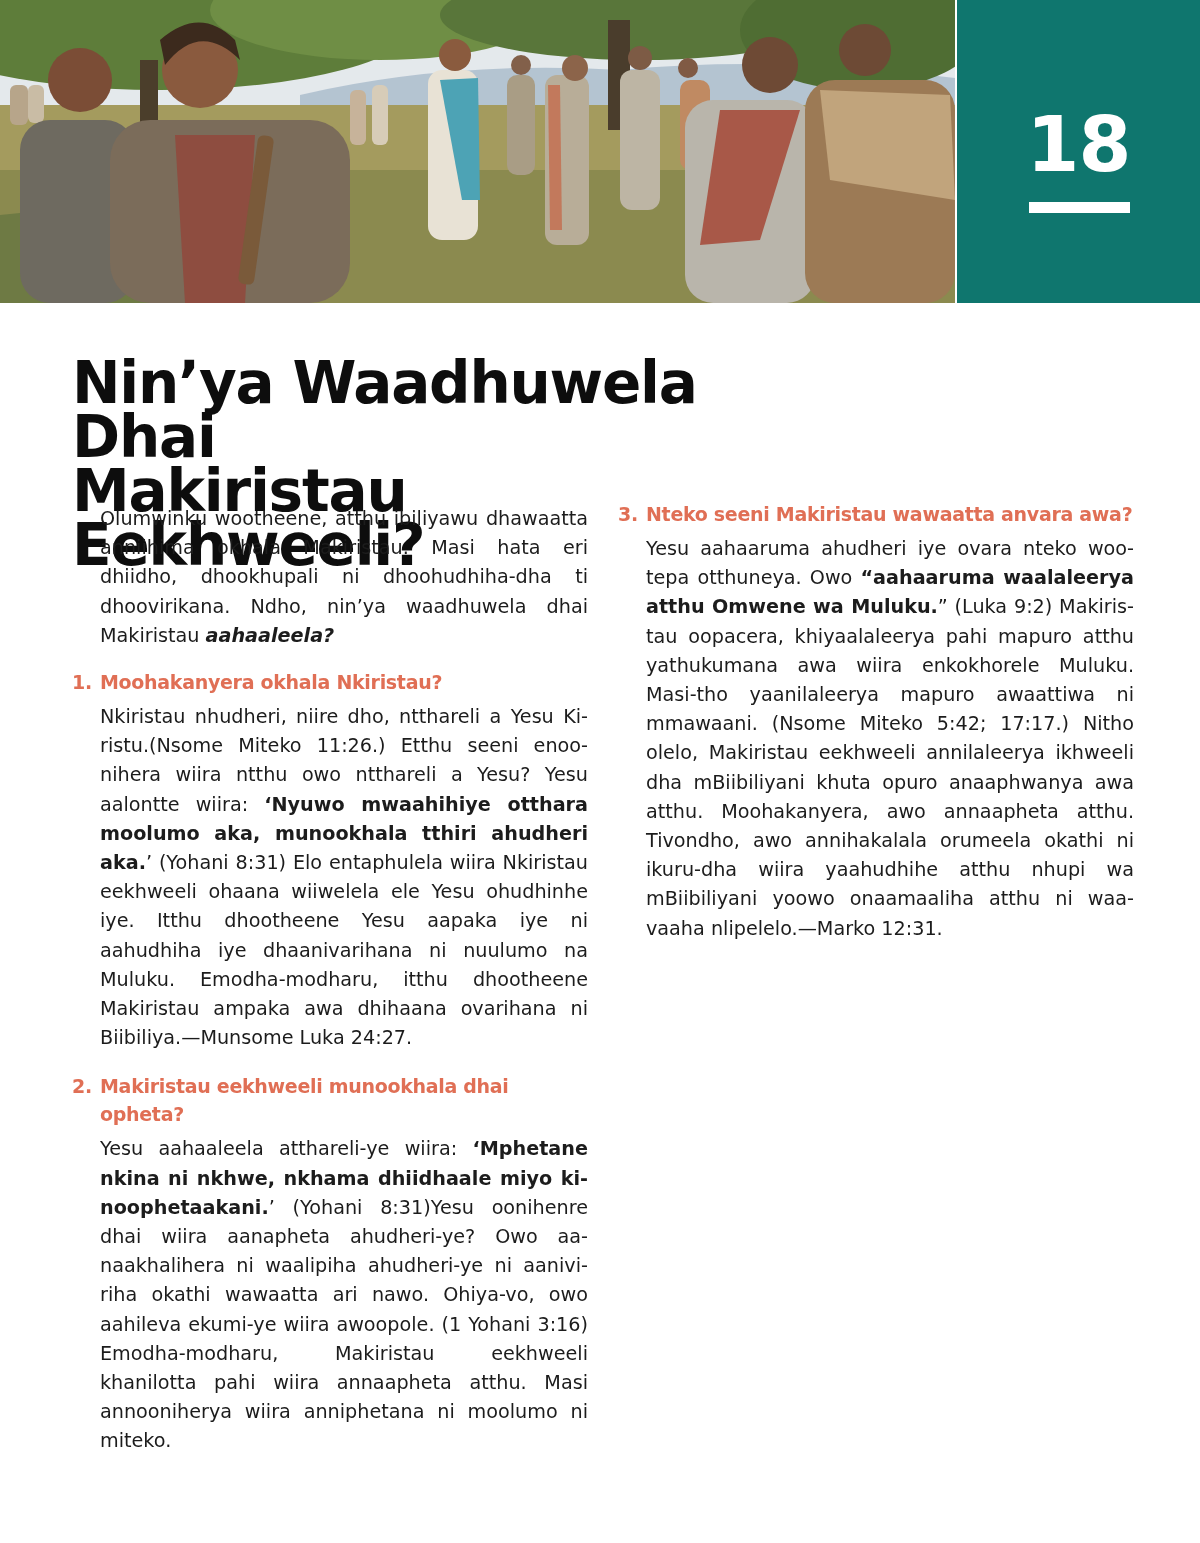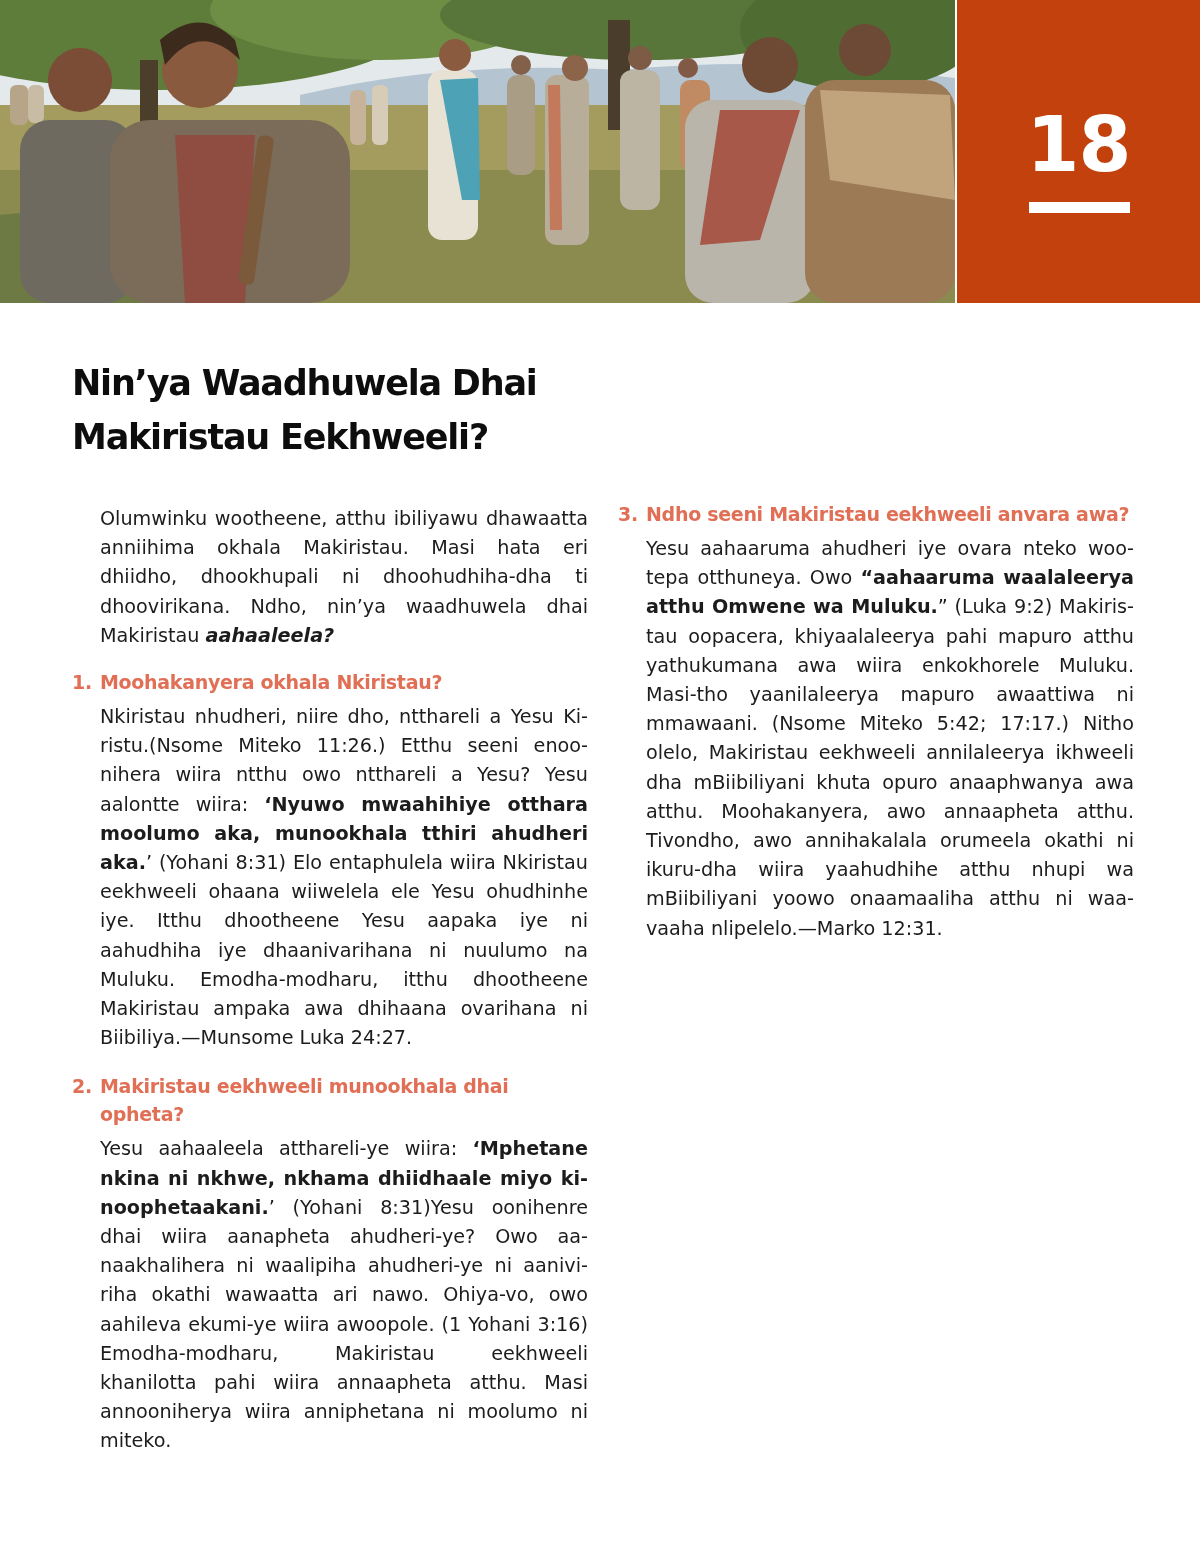--- a/index.html
+++ b/index.html
@@ -13,21 +13,21 @@
 
   
   .badge { position: absolute; left: 957px; top: 0; width: 243px; height: 303px; background: #ef8061; }
   .badge-num { position: absolute; left: 0; width: 243px; top: 100px; text-align: center;
                color: #ffffff; font-family: "DejaVu Sans", sans-serif; font-weight: bold; font-size: 76px;
                line-height: 90px; letter-spacing: -1px; }
   .badge-rule { position: absolute; left: 72px; top: 202px; width: 101px; height: 11px; background: #ffffff; }
 
   
   .title { position: absolute; left: 72px; top: 356px; width: 700px; margin: 0;
-           font-family: "DejaVu Sans", sans-serif; font-weight: bold; font-size: 35px; line-height: 54px;
+           font-family: "DejaVu Sans", sans-serif; font-weight: bold; font-size: 58px; line-height: 54px;
            letter-spacing: -1.2px; color: #0d0d0d; }
 
   
   .col { position: absolute; top: 500px; }
   .col-left  { left: 72px;  width: 516px; }
   .col-right { left: 618px; width: 516px; }
 
   .para { font-family: "DejaVu Sans", sans-serif; font-size: 19.2px; line-height: 29.2px;
           text-align: justify; hyphens: manual; margin: 0 0 0 28px; color: #1c1c1c; }
   .para.intro { margin-top: 4px; margin-bottom: 18px; }
@@ -91,21 +91,21 @@
     <rect x="20" y="120" width="115" height="183" rx="30" fill="#6e6a60"></rect>
     <circle cx="80" cy="80" r="32" fill="#7b4d36"></circle>
     <rect x="110" y="120" width="240" height="183" rx="40" fill="#7b6c5a"></rect>
     <path d="M175 135 L255 135 L245 303 L185 303 Z" fill="#8e4d40"></path>
     <circle cx="200" cy="70" r="38" fill="#8a5a3e"></circle>
     <path d="M165 65 Q200 20 240 60 L235 40 Q200 5 160 40 Z" fill="#3c2a1d"></path>
     <rect x="248" y="135" width="16" height="150" rx="6" transform="rotate(8 256 210)" fill="#7a5a3a"></rect>
   </svg>
 </div>
 
-<div class="badge" style="background: #c2410c;">
+<div class="badge" style="background: #0f766e;">
   <div class="badge-num">18</div>
   <div class="badge-rule"></div>
 </div>
 
 <h1 class="title">
   <span>Nin’ya Waadhuwela Dhai</span><br>
   <span>Makiristau Eekhweeli?</span>
 </h1>
 
 <div class="col col-left">
@@ -125,17 +125,17 @@
       <span class="q-text">Makiristau eekhweeli munookhala dhai opheta?</span>
     </div>
     <p class="para"><span>Yesu aahaaleela atthareli-ye wiira: </span><span class="b">‘Mphetane nkina ni nkhwe, nkhama dhiidhaale miyo ki­noophetaakani.</span><span>’ (Yohani 8:31)Yesu oonihenre dhai wiira aanapheta ahudheri-ye? Owo aa­naakhalihera ni waalipiha ahudheri-ye ni aanivi­riha okathi wawaatta ari nawo. Ohiya-vo, owo aahileva ekumi-ye wiira awoopole. (1 Yoha­ni 3:16) Emodha-modharu, Makiristau eekhwee­li khanilotta pahi wiira annaapheta atthu. Masi annooniherya wiira anniphetana ni moolumo ni miteko.</span></p>
   </div>
 </div>
 
 <div class="col col-right">
   <div class="section">
     <div class="q-head" style="color: rgb(224, 111, 85);">
       <span class="q-num">3.</span>
-      <span class="q-text">Ndho seeni Makiristau eekhweeli anvara awa?</span>
+      <span class="q-text">Nteko seeni Makiristau wawaatta anvara awa?</span>
     </div>
     <p class="para"><span>Yesu aahaaruma ahudheri iye ovara nteko woo­tepa otthuneya. Owo </span><span class="b">“aahaaruma waalaleerya atthu Omwene wa Muluku.</span><span>” (Luka 9:2) Makiris­tau oopacera, khiyaalaleerya pahi mapuro atthu yathukumana awa wiira enkokhorele Muluku. Masi-tho yaanilaleerya mapuro awaattiwa ni mmawaani. (Nsome Miteko 5:42; 17:17.) Nitho olelo, Makiristau eekhweeli annilaleerya ikhweeli dha mBiibiliyani khuta opuro anaaphwanya awa atthu. Moohakanyera, awo annaapheta atthu. Tivondho, awo annihakalala orumeela okathi ni ikuru-dha wiira yaahudhihe atthu nhupi wa mBiibiliyani yoowo onaamaaliha atthu ni waa­vaaha nlipelelo.—Marko 12:31.</span></p>
   </div>
 </div>
 
 </body></html>

